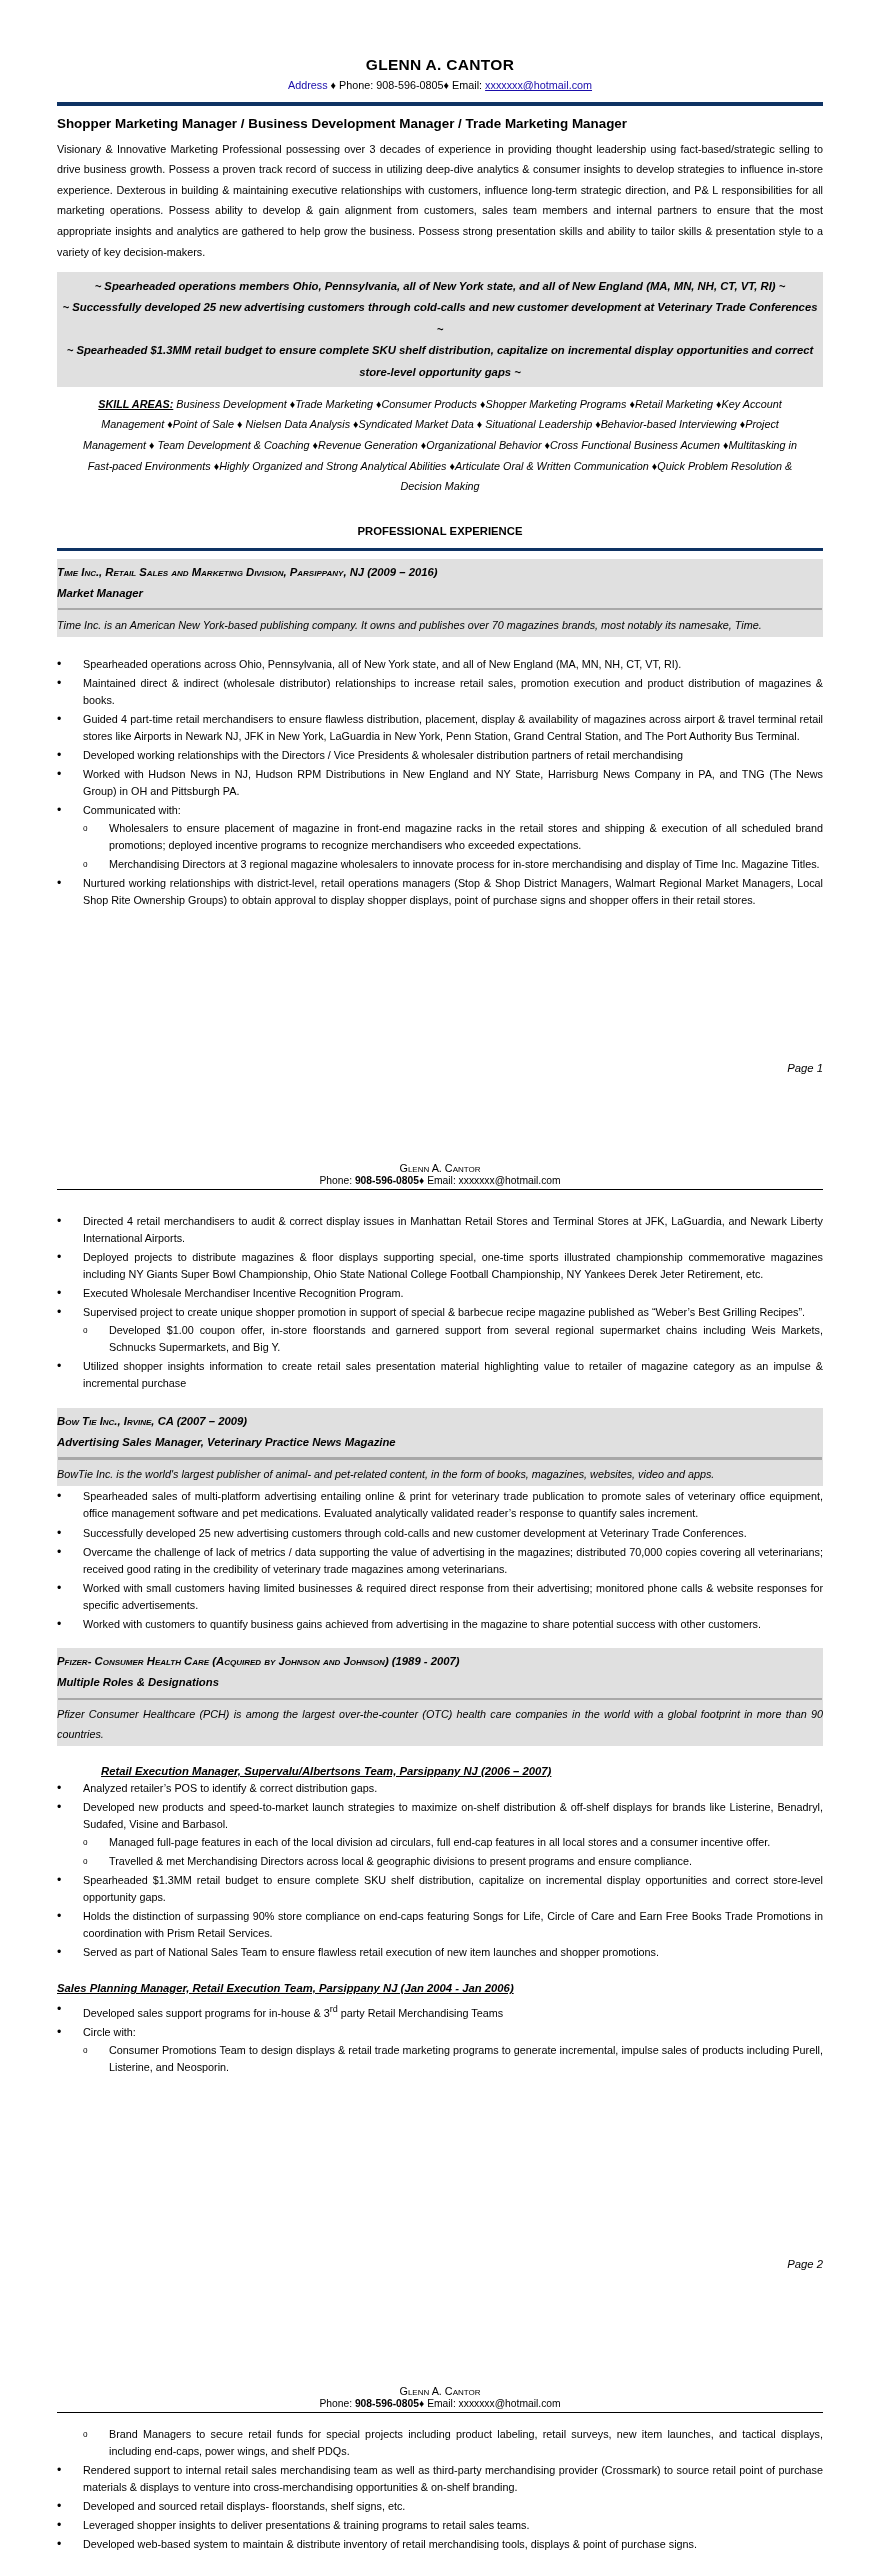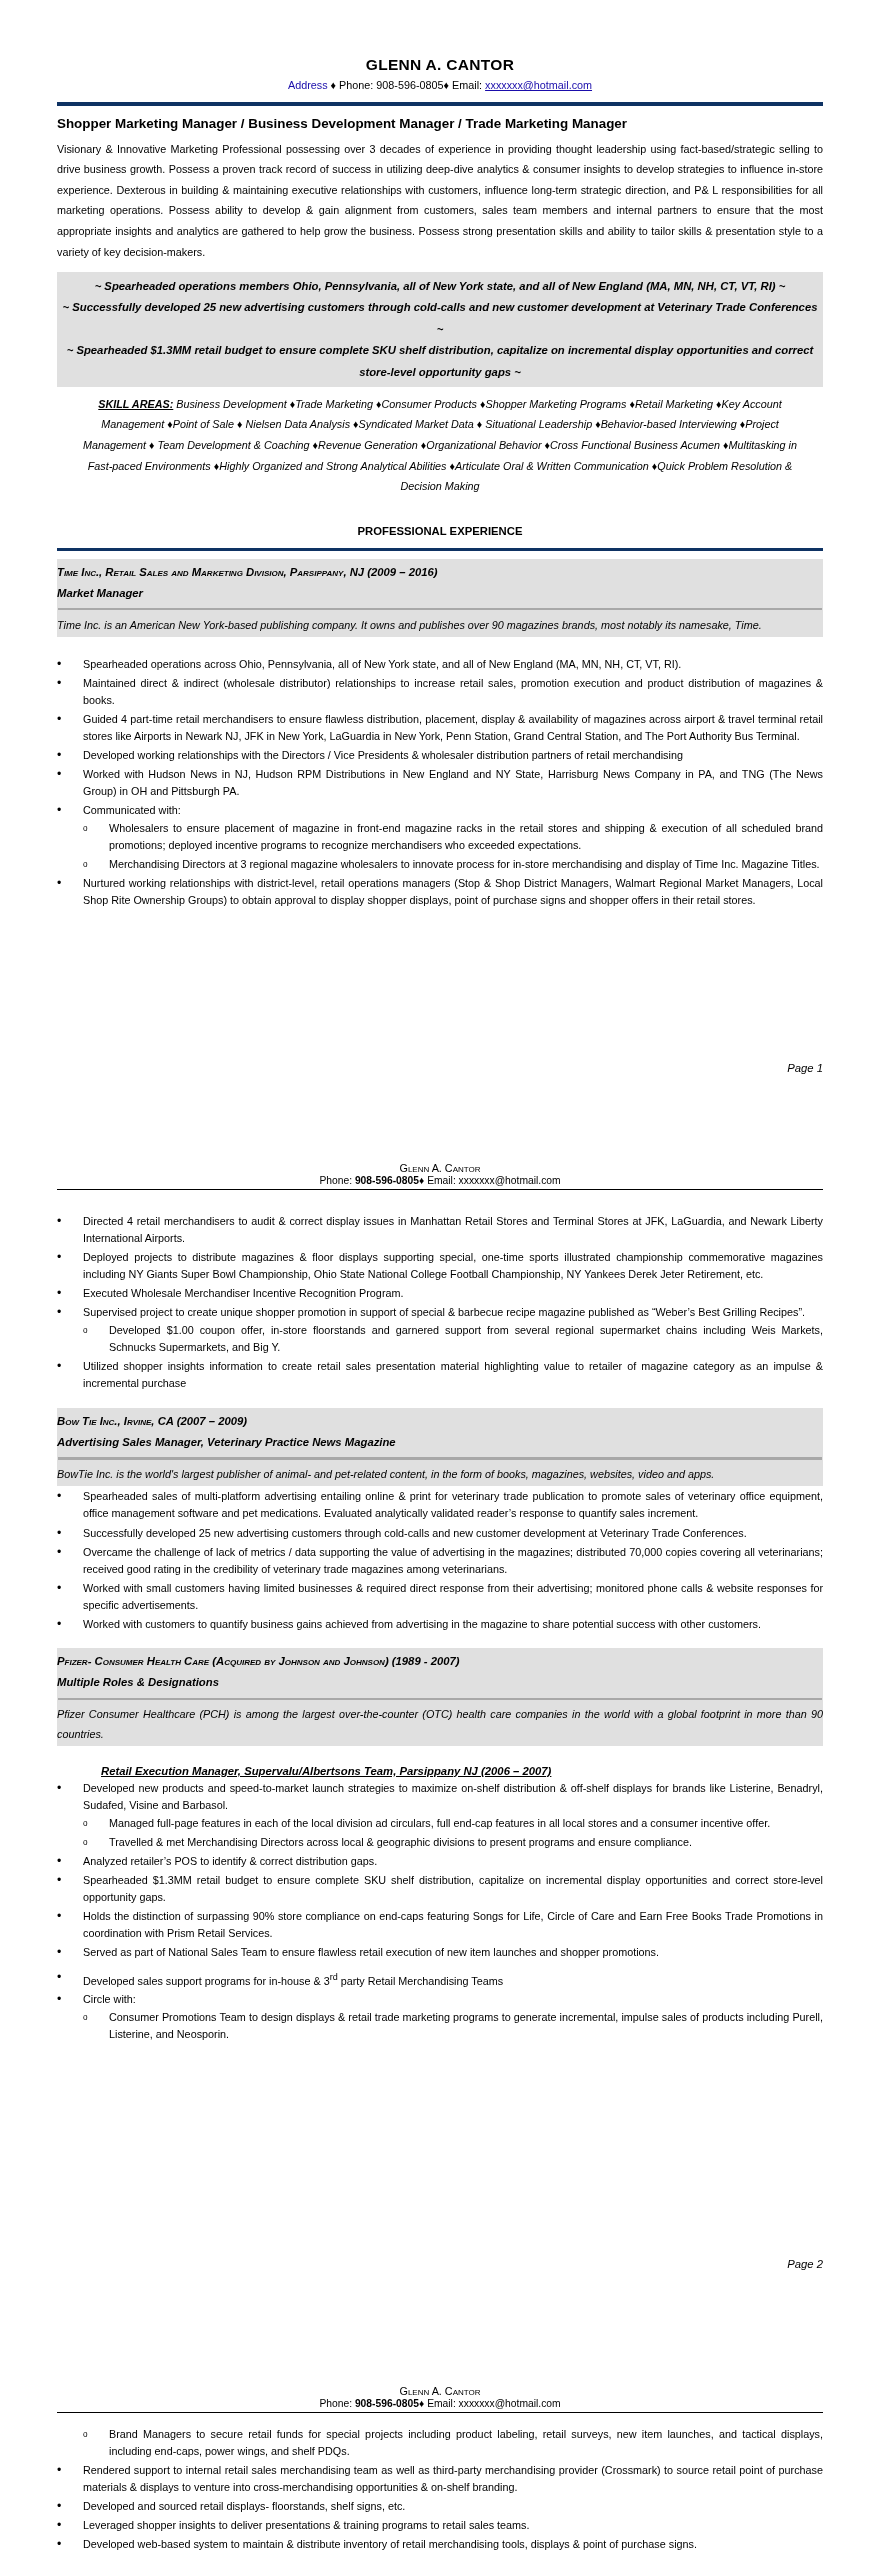--- a/index.html
+++ b/index.html
@@ -63,21 +63,21 @@
       <span class="label">SKILL AREAS:</span><span> Business Development ♦Trade Marketing ♦Consumer Products ♦Shopper Marketing Programs ♦Retail Marketing ♦Key Account Management ♦Point of Sale ♦ Nielsen Data Analysis ♦Syndicated Market Data ♦ Situational Leadership ♦Behavior-based Interviewing ♦Project Management ♦ Team Development &amp; Coaching ♦Revenue Generation ♦Organizational Behavior ♦Cross Functional Business Acumen ♦Multitasking in Fast-paced Environments ♦Highly Organized and Strong Analytical Abilities ♦Articulate Oral &amp; Written Communication ♦Quick Problem Resolution &amp; Decision Making</span>
     </div>
 
     <div class="section-title">PROFESSIONAL EXPERIENCE</div>
     <div class="section-rule"></div>
 
     <div class="company-box">
       <div class="company-name">Time Inc., Retail Sales and Marketing Division, Parsippany, NJ (2009 – 2016)</div>
       <div class="role-title">Market Manager</div>
       <div class="company-sep"></div>
-      <div class="company-desc">Time Inc. is an American New York-based publishing company. It owns and publishes over 90 magazines brands, most notably its namesake, Time.</div>
+      <div class="company-desc">Time Inc. is an American New York-based publishing company. It owns and publishes over 70 magazines brands, most notably its namesake, Time.</div>
     </div>
 
     <ul class="bullets" style="margin-top:18.5px;">
       <li>Spearheaded operations across Ohio, Pennsylvania, all of New York state, and all of New England (MA, MN, NH, CT, VT, RI).</li>
       <li>Maintained direct &amp; indirect (wholesale distributor) relationships to increase retail sales, promotion execution and product distribution of magazines &amp; books.</li>
       <li>Guided 4 part-time retail merchandisers to ensure flawless distribution, placement, display &amp; availability of magazines across airport &amp; travel terminal retail stores like Airports in Newark NJ, JFK in New York, LaGuardia in New York, Penn Station, Grand Central Station, and The Port Authority Bus Terminal.</li>
       <li>Developed working relationships with the Directors / Vice Presidents &amp; wholesaler distribution partners of retail merchandising</li>
       <li>Worked with Hudson News in NJ, Hudson RPM Distributions in New England and NY State, Harrisburg News Company in PA, and TNG (The News Group) in OH and Pittsburgh PA.</li>
       <li>
         <span>Communicated with:</span>
@@ -130,33 +130,34 @@
 
     <div class="company-box" style="margin-top:15.5px;">
       <div class="company-name">Pfizer- Consumer Health Care (Acquired by Johnson and Johnson) (1989 - 2007)</div>
       <div class="role-title">Multiple Roles &amp; Designations</div>
       <div class="company-sep"></div>
       <div class="company-desc">Pfizer Consumer Healthcare (PCH) is among the largest over-the-counter (OTC) health care companies in the world with a global footprint in more than 90 countries.</div>
     </div>
 
     <div class="role-head" style="margin-top:18.5px;margin-left:44px;">Retail Execution Manager, Supervalu/Albertsons Team, Parsippany NJ (2006 – 2007)</div>
     <ul class="bullets">
+      <li>Analyzed retailer’s POS to identify &amp; correct distribution gaps.</li>
       <li>
         <span>Developed new products and speed-to-market launch strategies to maximize on-shelf distribution &amp; off-shelf displays for brands like Listerine, Benadryl, Sudafed, Visine and Barbasol.</span>
         <ul class="sub">
           <li>Managed full-page features in each of the local division ad circulars, full end-cap features in all local stores and a consumer incentive offer.</li>
           <li>Travelled &amp; met Merchandising Directors across local &amp; geographic divisions to present programs and ensure compliance.</li>
         </ul>
       </li>
-      <li>Analyzed retailer’s POS to identify &amp; correct distribution gaps.</li>
       <li>Spearheaded $1.3MM retail budget to ensure complete SKU shelf distribution, capitalize on incremental display opportunities and correct store-level opportunity gaps.</li>
       <li>Holds the distinction of surpassing 90% store compliance on end-caps featuring Songs for Life, Circle of Care and Earn Free Books Trade Promotions in coordination with Prism Retail Services.</li>
       <li>Served as part of National Sales Team to ensure flawless retail execution of new item launches and shopper promotions.</li>
     </ul>
 
+    <div class="role-head" style="margin-top:20.6px;">Sales Planning Manager, Retail Execution Team, Parsippany NJ (Jan 2004 - Jan 2006)</div>
     <ul class="bullets" style="margin-top:7.2px;">
       <li>
         <span>Developed sales support programs for in-house &amp; 3</span><sup>rd</sup><span> party Retail Merchandising Teams</span>
       </li>
       <li>
         <span>Circle with:</span>
         <ul class="sub">
           <li>Consumer Promotions Team to design displays &amp; retail trade marketing programs to generate incremental, impulse sales of products including Purell, Listerine, and Neosporin.</li>
         </ul>
       </li>

